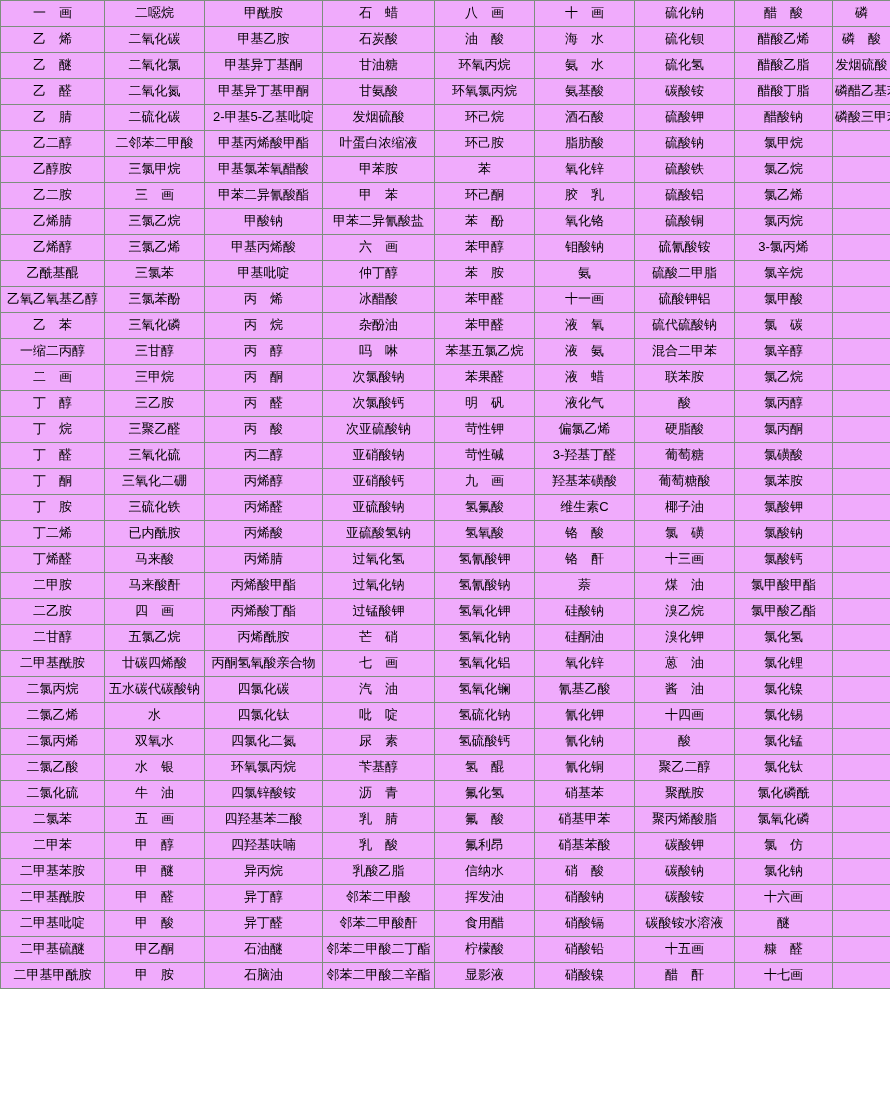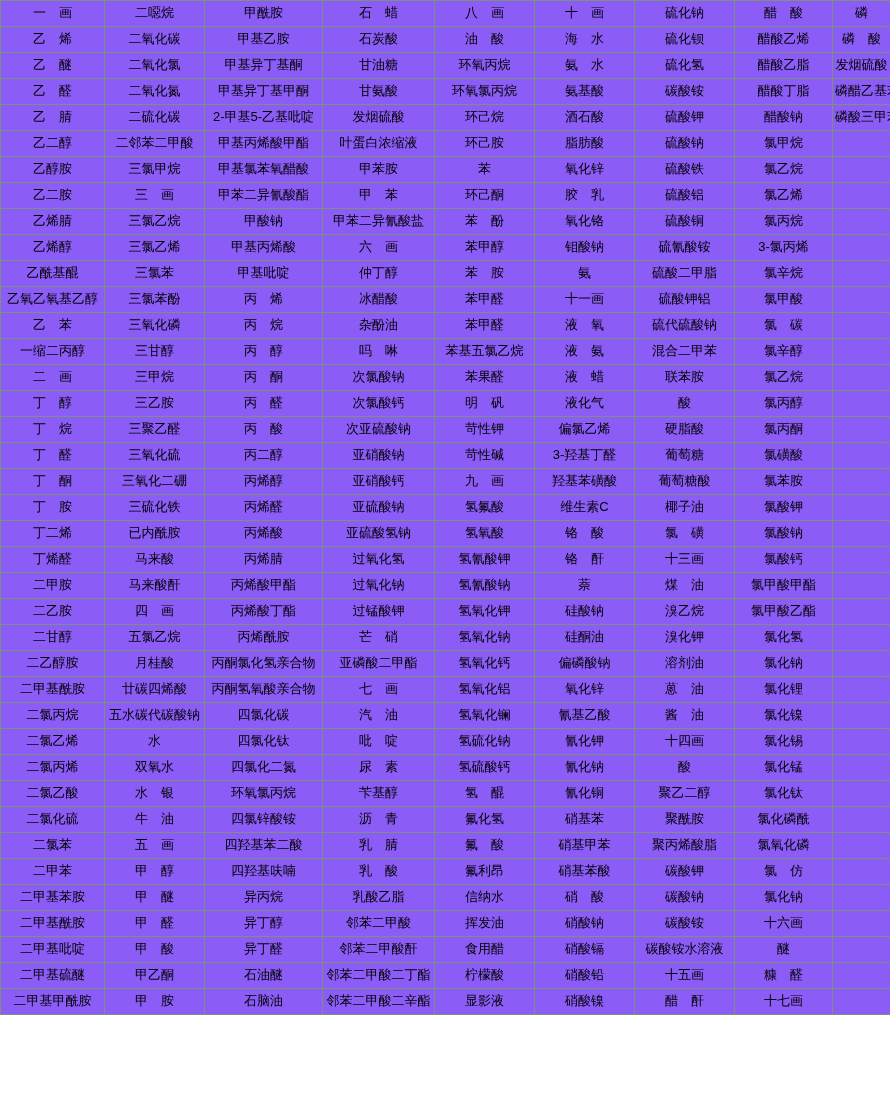--- a/index.html
+++ b/index.html
@@ -14,21 +14,21 @@
     width: 890px;
     height: 1113px;
     box-sizing: border-box;
     overflow: hidden;
     background: #fff;
   }
   table.index-table {
     width: 890px;
     border-collapse: collapse;
     table-layout: fixed;
-    background: #8b5cf6;
+    background: #f0abfc;
   }
   table.index-table col.c0 { width: 104px; }
   table.index-table col.c1 { width: 100px; }
   table.index-table col.c2 { width: 118px; }
   table.index-table col.c3 { width: 112px; }
   table.index-table col.c4 { width: 100px; }
   table.index-table col.c5 { width: 100px; }
   table.index-table col.c6 { width: 100px; }
   table.index-table col.c7 { width: 98px; }
   table.index-table col.c8 { width: 58px; }
@@ -344,31 +344,20 @@
           <td>五氯乙烷</td>
           <td>丙烯酰胺</td>
           <td>芒　硝</td>
           <td>氢氧化钠</td>
           <td>硅酮油</td>
           <td>溴化钾</td>
           <td>氯化氢</td>
           <td class="blank-cell"></td>
         </tr>
         <tr>
-          <td>二乙醇胺</td>
-          <td>月桂酸</td>
-          <td class="small">丙酮氯化氢亲合物</td>
-          <td>亚磷酸二甲酯</td>
-          <td>氢氧化钙</td>
-          <td>偏磷酸钠</td>
-          <td>溶剂油</td>
-          <td>氯化钠</td>
-          <td class="blank-cell"></td>
-        </tr>
-        <tr>
           <td>二甲基酰胺</td>
           <td>廿碳四烯酸</td>
           <td class="small">丙酮氢氧酸亲合物</td>
           <td class="green">七　画</td>
           <td>氢氧化铝</td>
           <td>氧化锌</td>
           <td>蒽　油</td>
           <td>氯化锂</td>
           <td class="blank-cell"></td>
         </tr>

